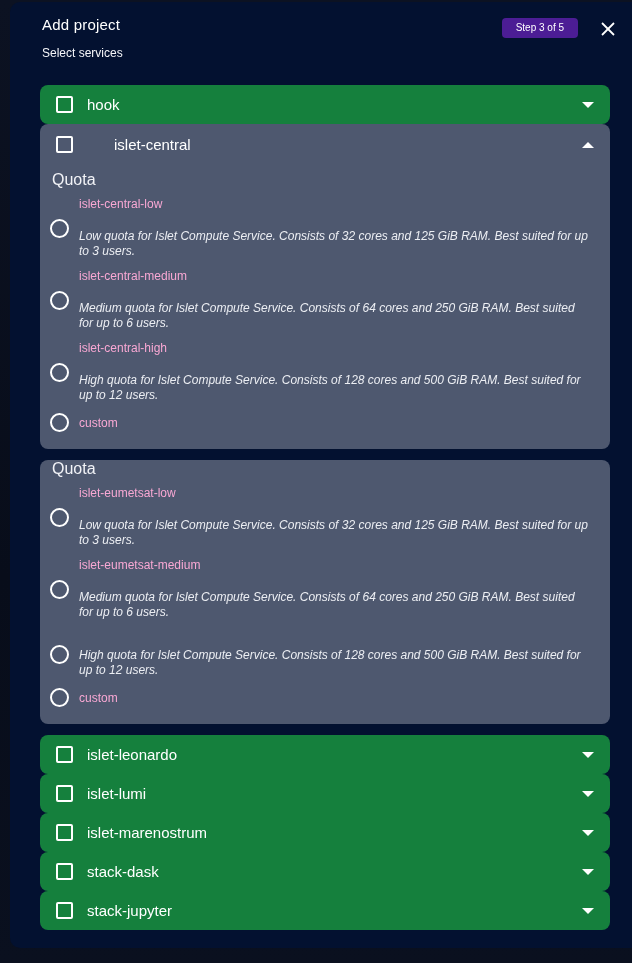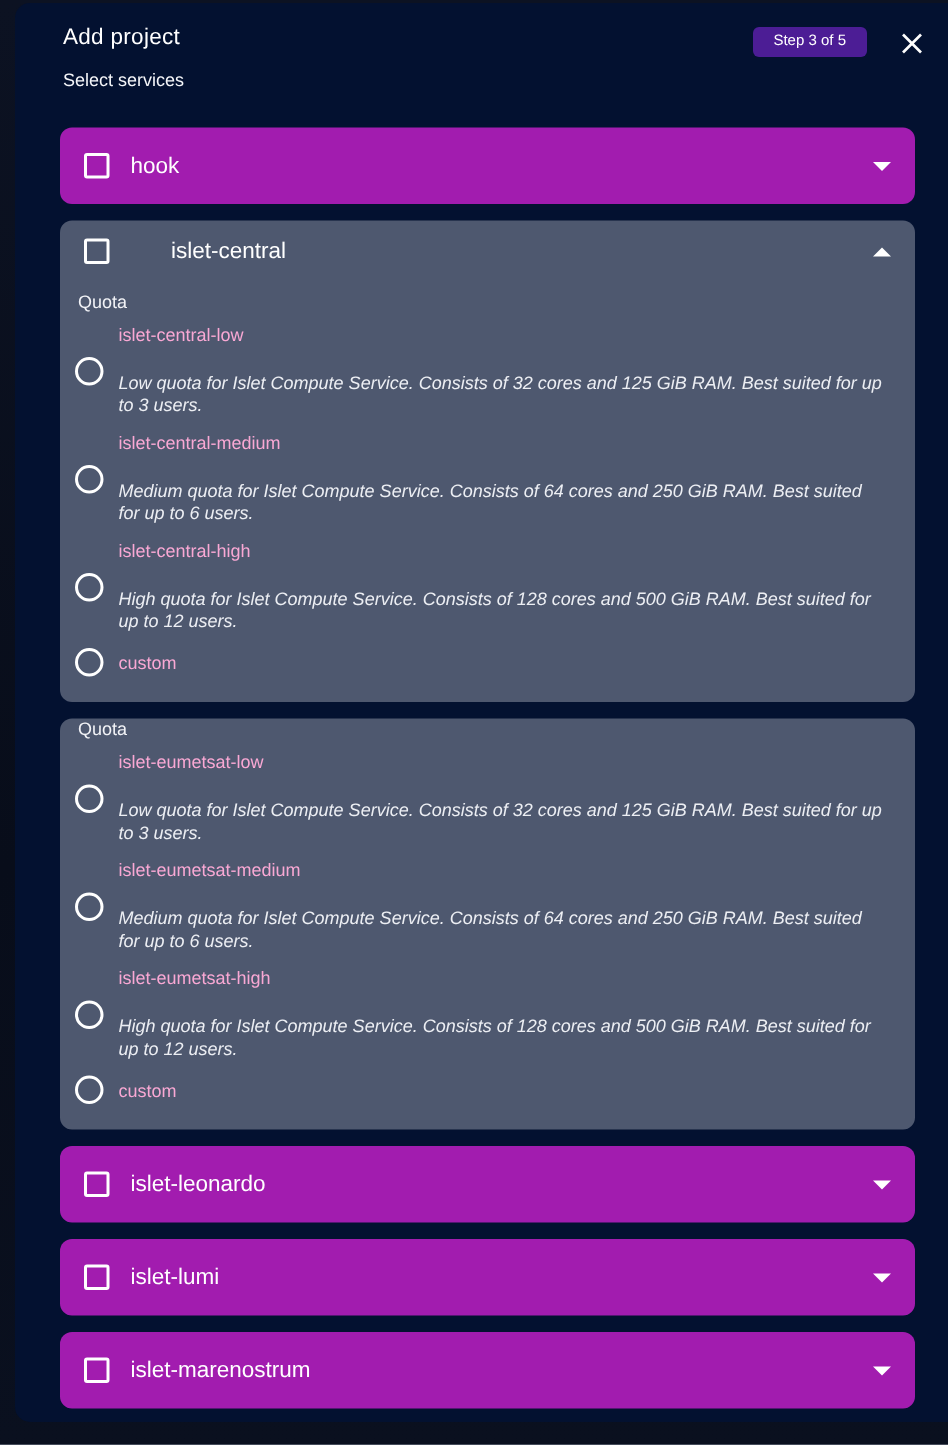--- a/index.html
+++ b/index.html
@@ -32,25 +32,24 @@
     width:28px; height:28px;
     display:flex; align-items:center; justify-content:center;
     cursor:pointer; background:none; border:none;
   }
   .close-btn svg { display:block; }
   .subtitle { margin:13px 0 0 32px; font-size:12px; color:#f5f6f9; }
 
   
   .service-list { margin:25px 30px 0 30px; width:570px; }
   .service-row {
-    height:51px; border-radius:8px;
-    background:#a21caf;
+    height:39px; border-radius:8px;
+    background:#15803d;
     display:flex; align-items:center;
     padding:0 16px;
-    margin-bottom:11px;
     cursor:pointer;
   }
   .service-card {
     border-radius:8px;
     background:#4e586f;
     margin-bottom:11px;
     padding-bottom:12px;
   }
   .service-card .service-row {
     background:transparent; margin-bottom:0; height:41px;gap:27px;
@@ -59,21 +58,21 @@
     width:17px; height:17px;
     border:2px solid #fff; border-radius:2px;
     margin-right:14px; flex-shrink:0;
     background:transparent;
   }
   .service-label { font-size:15px; color:#fff; }
   .caret { margin-left:auto; width:0; height:0; }
   .caret.down { border-left:6px solid transparent; border-right:6px solid transparent; border-top:6px solid #fff; }
   .caret.up   { border-left:6px solid transparent; border-right:6px solid transparent; border-bottom:6px solid #fff; }
 
-  .quota-label { margin:6px 0 3px 12px; font-size:12px; color:#f2f3f7; }
+  .quota-label { margin:6px 0 3px 12px; font-size:16px; color:#f2f3f7; }
   .option-row {
     display:flex; align-items:center;
     padding:5px 20px 5px 10px;
     cursor:pointer;
   }
   .radio {
     width:19px; height:19px; border-radius:50%;
     border:2px solid #fff;
     margin-right:10px; flex-shrink:0;
     background:transparent;
@@ -165,21 +164,20 @@
       <div class="option-row">
         <span class="radio"></span>
         <div class="option-text">
           <div class="option-label">islet-eumetsat-medium</div>
           <div class="option-desc">Medium quota for Islet Compute Service. Consists of 64 cores and 250 GiB RAM. Best suited for up to 6 users.</div>
         </div>
       </div>
       <div class="option-row">
         <span class="radio"></span>
         <div class="option-text">
-          <div class="option-label">islet-eumetsat-high</div>
           <div class="option-desc">High quota for Islet Compute Service. Consists of 128 cores and 500 GiB RAM. Best suited for up to 12 users.</div>
         </div>
       </div>
       <div class="option-row">
         <span class="radio"></span>
         <div class="option-text">
           <div class="option-label">custom</div>
 
         </div>
       </div>

